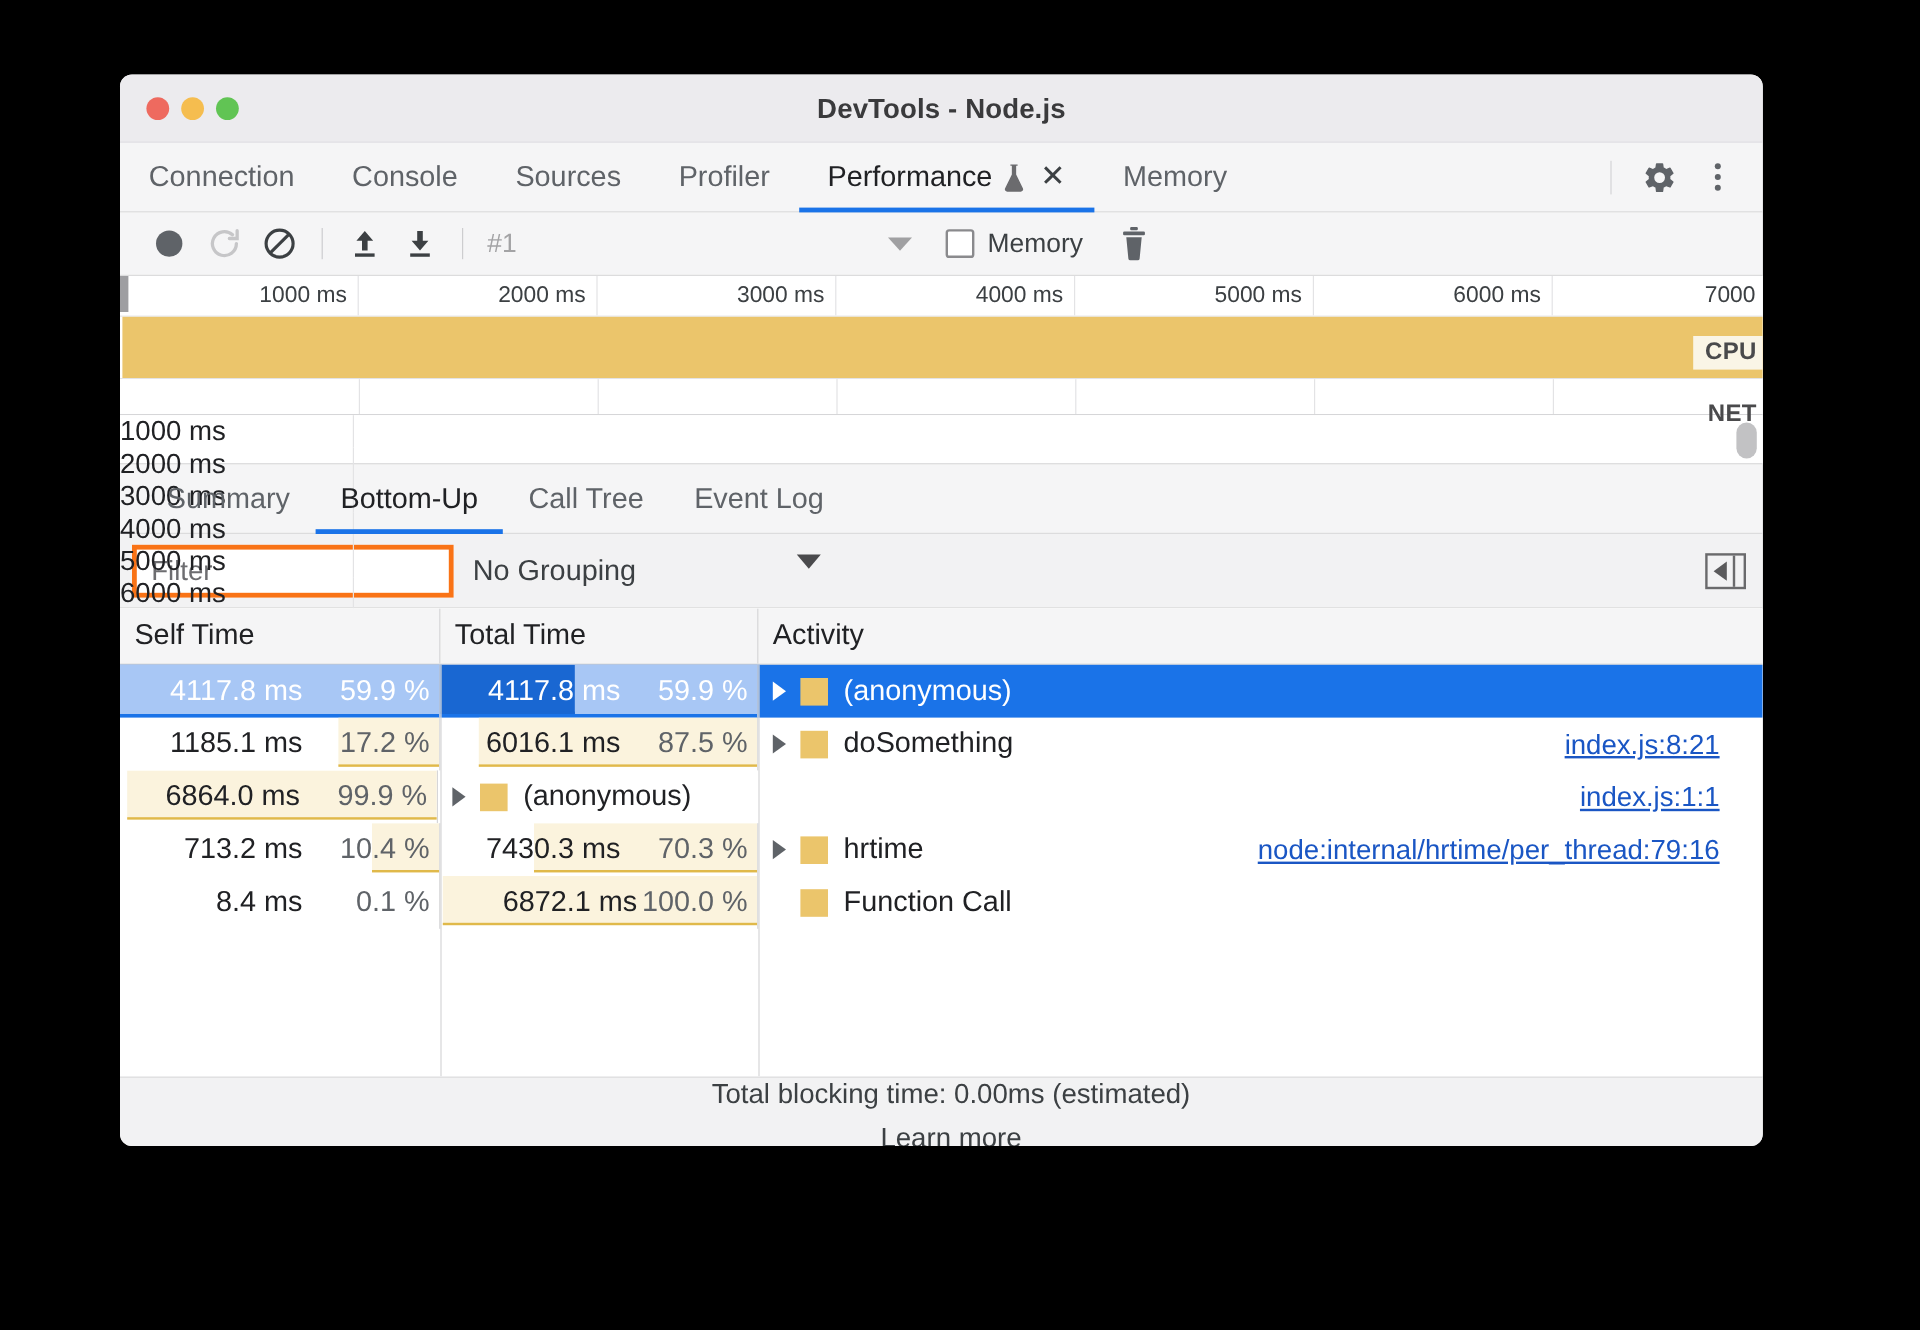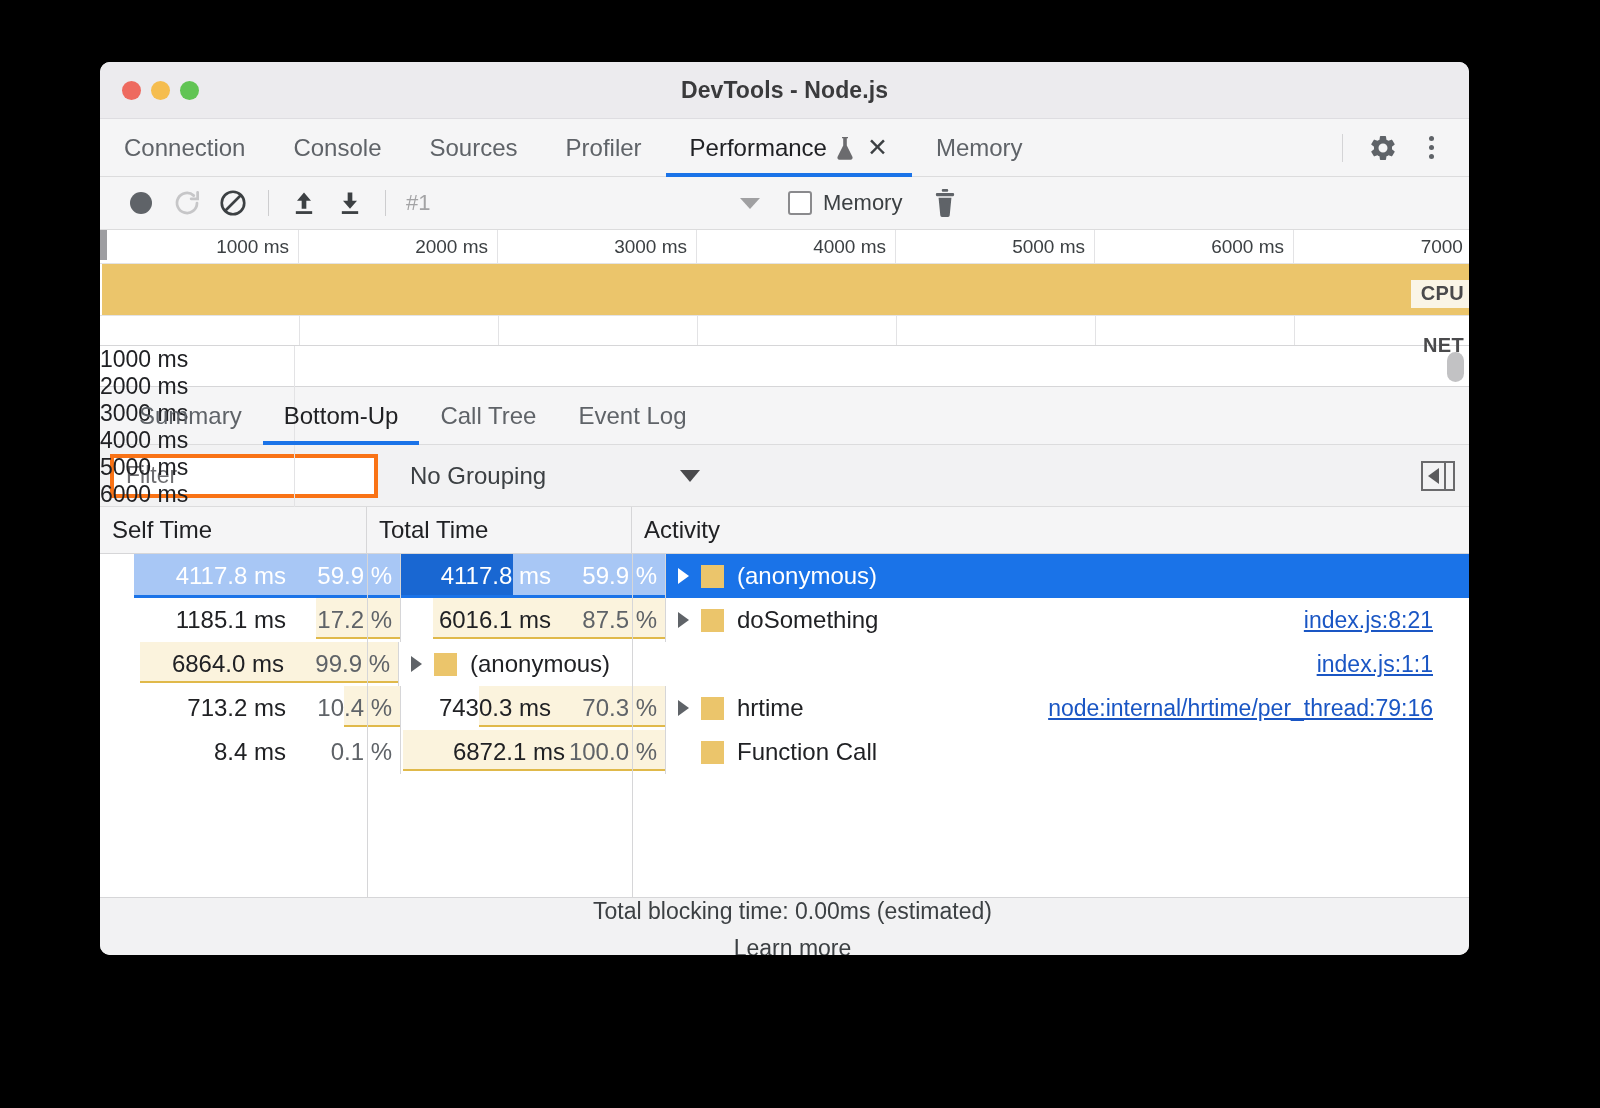--- a/index.html
+++ b/index.html
@@ -188,21 +188,21 @@
   }
   #filter-input {
     width: 268px; height: 44px;
     border: 4px solid #f97316; background: #fff;
     font-size: 23px; color: #5f6368;
     padding: 0 12px; font-family: inherit;
     outline: none;
   }
   #filter-input::placeholder { color: #6d6d70; opacity: 1; }
   #grouping {
-    display: flex; align-items: center; margin-left: 32px;
+    display: flex; align-items: flex-start; margin-left: 16px;
     font-size: 24px; color: #3c4043; width: 290px;
   }
   #grouping .caret {
     margin-left: auto; width: 0; height: 0;
     border-left: 10px solid transparent; border-right: 10px solid transparent;
     border-top: 12px solid #4a4a4c;
   }
   #sidebar-toggle {
     margin-left: auto; width: 34px; height: 30px;
     border: 2px solid #6a6a6c; display: flex; align-items: center;
@@ -225,21 +225,21 @@
   }
   #thead .th {
     font-size: 24px; color: #202124;
     display: flex; align-items: center; padding-left: 12px;
     border-right: 1px solid #d6d6d8;
   }
   .col-self { width: 267px; }
   .col-total { width: 265px; }
   .col-act { flex: 1; border-right: none !important; }
 
-  .trow { display: flex; height: 44px; align-items: stretch; position: relative; margin-left: 34px; }
+  .trow { display: flex; height: 44px; align-items: stretch; position: relative; }
   .trow.selected { background: #1a73e8; }
   .trow.selected .cell-num,
   .trow.selected .cell-act { color: #fff; }
 
   .cell-num {
     position: relative; display: flex; align-items: center;
     justify-content: flex-end; padding-right: 8px;
     font-size: 24px; color: #202124;
     border-right: 1px solid #d6d6d8;
     overflow: hidden;

